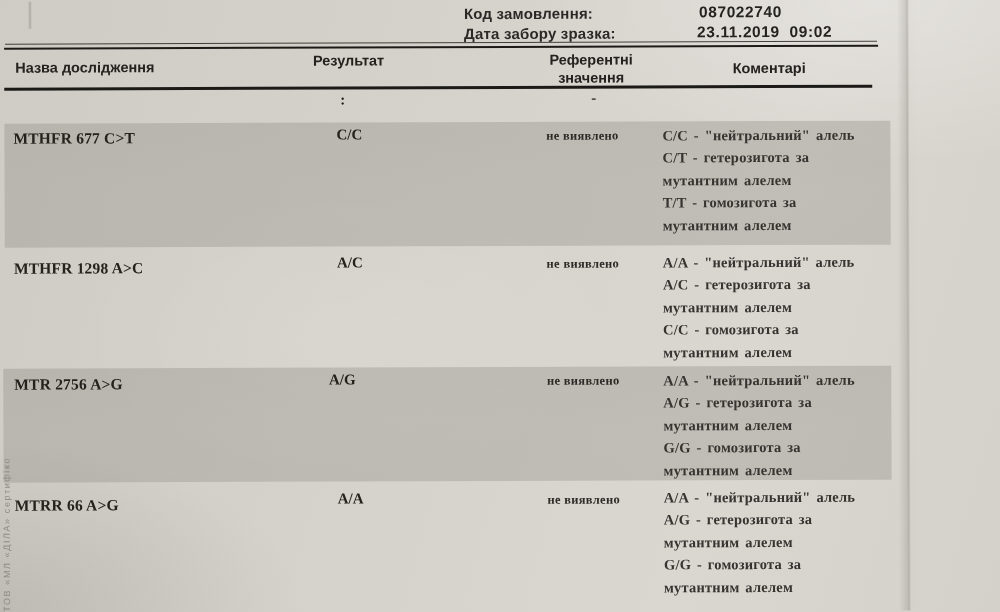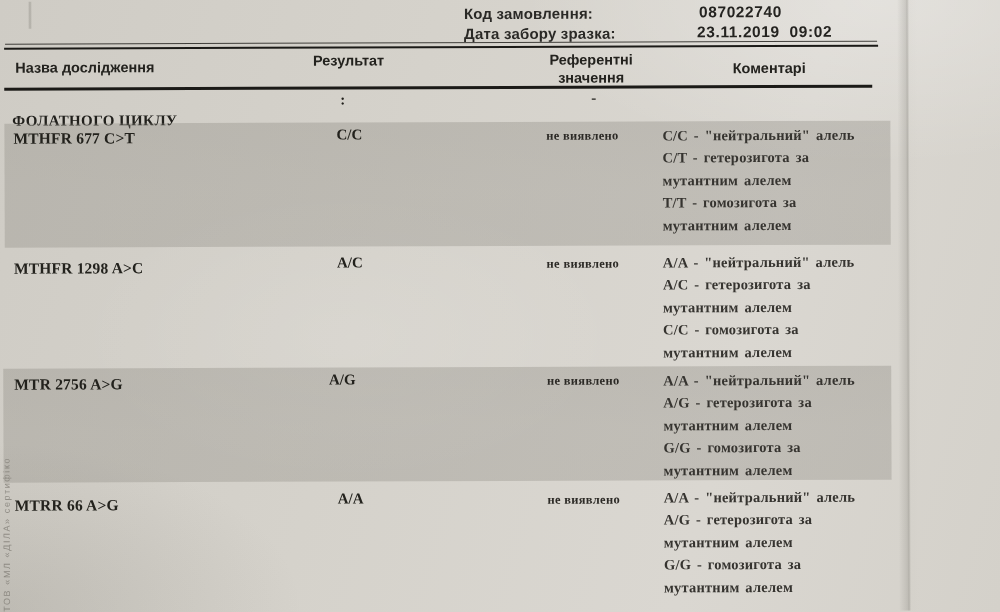--- a/index.html
+++ b/index.html
@@ -51,21 +51,20 @@
 
     <div class="abs rule" style="left:6px;top:41.5px;width:872px;height:1.5px;opacity:.8;"></div>
     <div class="abs rule" style="left:5px;top:45.5px;width:874px;height:2.5px;"></div>
     <div class="abs rule" style="left:5px;top:86px;width:868px;height:2.5px;"></div>
 
     <div class="abs colhead" style="left:16px;top:57px;width:210px;text-align:left;">Назва дослідження</div>
     <div class="abs colhead" style="left:295px;top:51px;width:90px;text-align:right;">Результат</div>
     <div class="abs colhead" style="left:545px;top:51px;width:94px;">Референтні значення</div>
     <div class="abs colhead" style="left:712px;top:60px;width:116px;">Коментарі</div>
 
-    <div class="abs serifb secname" style="left:13px;top:111px;">ФОЛАТНОГО ЦИКЛУ</div>
     <div class="abs serifb secname" style="left:341px;top:91px;">:</div>
     <div class="abs serifb secname" style="left:592px;top:90px;">-</div>
 
     <div class="abs rowbg" style="left:5px;top:122px;width:886px;height:124px;"></div>
     <div class="abs rowbg" style="left:3px;top:367px;width:888px;height:114px;"></div>
 
     <div class="abs serifb testname" style="left:14px;top:128px;">MTHFR 677 C&gt;T</div>
     <div class="abs serifb result" style="left:315px;top:126px;">C/C</div>
     <div class="abs serifb refval" style="left:538px;top:129px;">не виявлено</div>
     <div class="abs serifb comments" style="left:663px;top:125px;">

